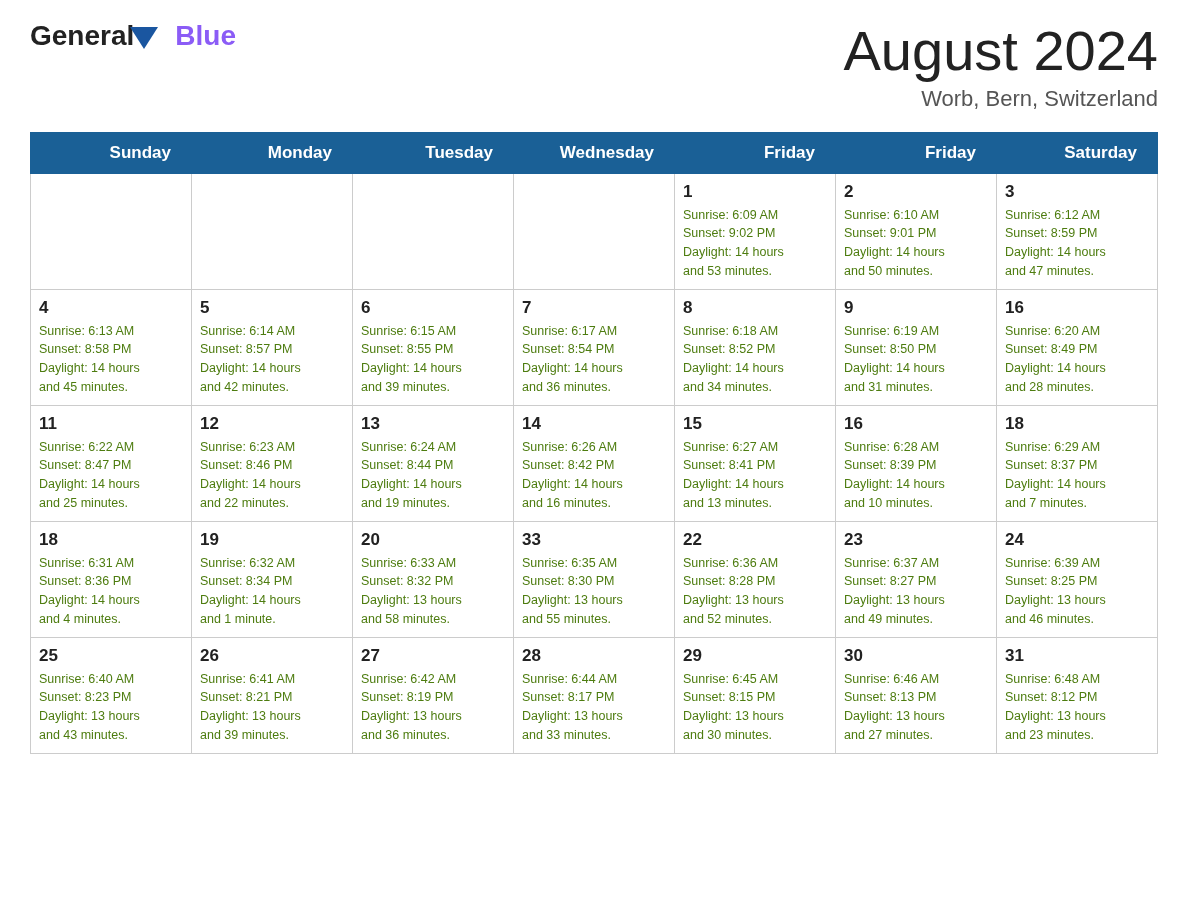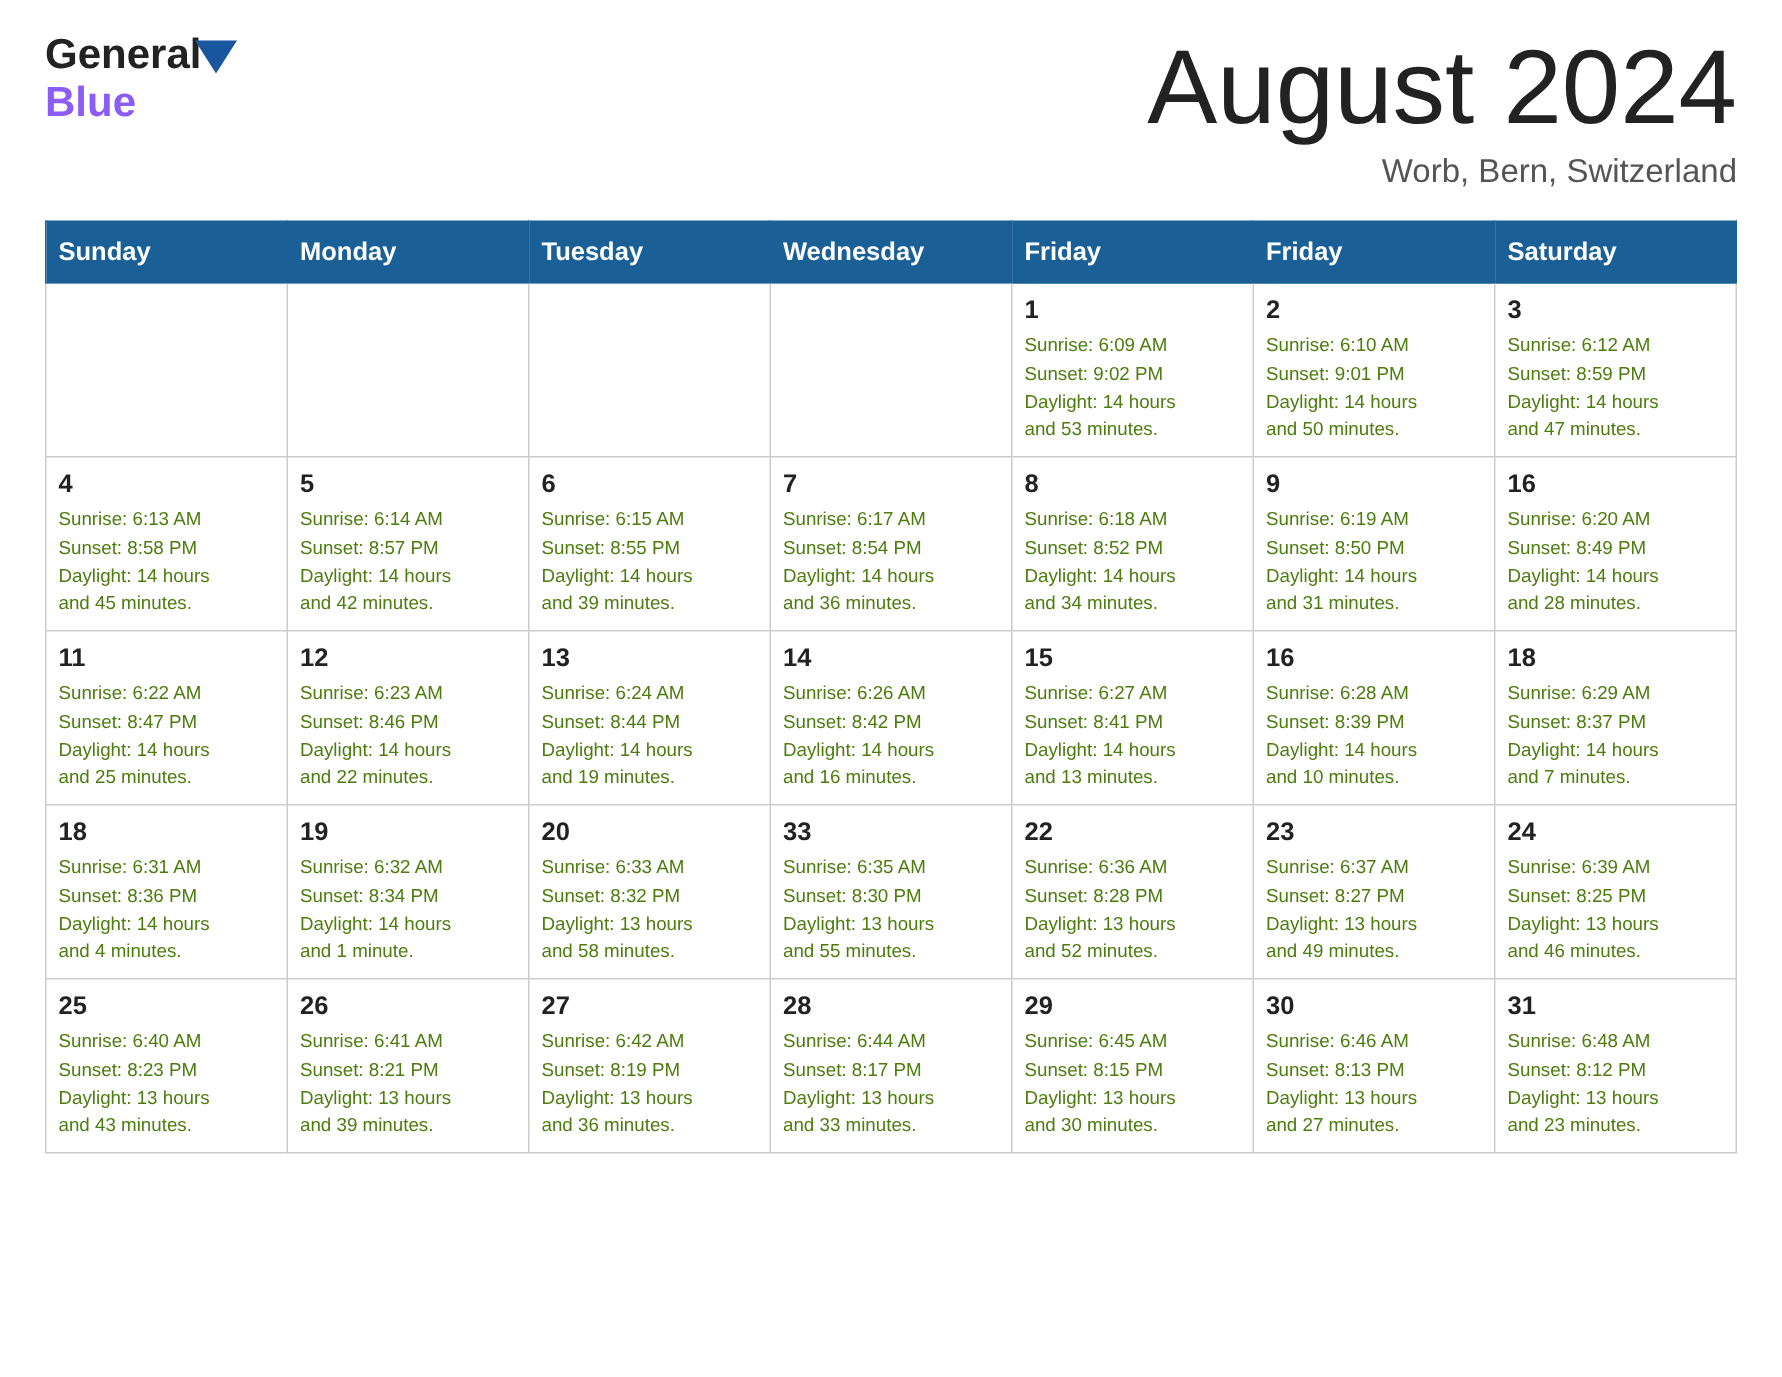--- a/index.html
+++ b/index.html
@@ -34,52 +34,53 @@
       width: 0;
       height: 0;
       border-left: 14px solid transparent;
       border-right: 14px solid transparent;
       border-top: 22px solid #1a56a0;
       margin-left: -4px;
       margin-top: 4px;
     }
     .logo-text {
       display: flex;
-      flex-direction: column;
+      flex-direction: row;
+      gap: 17px;
     }
     .logo-row1 {
       display: flex;
       align-items: center;
     }
     .title-area {
       text-align: right;
     }
     .month-title {
-      font-size: 70px;
+      font-size: 56px;
       font-weight: normal;
       color: #222;
       line-height: 1.1;
     }
     .location {
       font-size: 22px;
       color: #555;
       margin-top: 4px;
       text-align: right;
     }
     .calendar {
       width: 100%;
       border-collapse: collapse;
       border: 1px solid #ccc;
     }
     .calendar th {
       background-color: #1a6096;
       color: #fff;
       font-size: 17px;
-      padding: 10px 8px;
-      text-align: left;
+      padding: 10px 20px;
+      text-align: right;
       border: 1px solid #1a6096;
     }
     .calendar td {
       vertical-align: top;
       border: 1px solid #ccc;
       padding: 8px;
       width: calc(100% / 7);
       min-height: 100px;
     }
     .calendar tr.week-row td {

